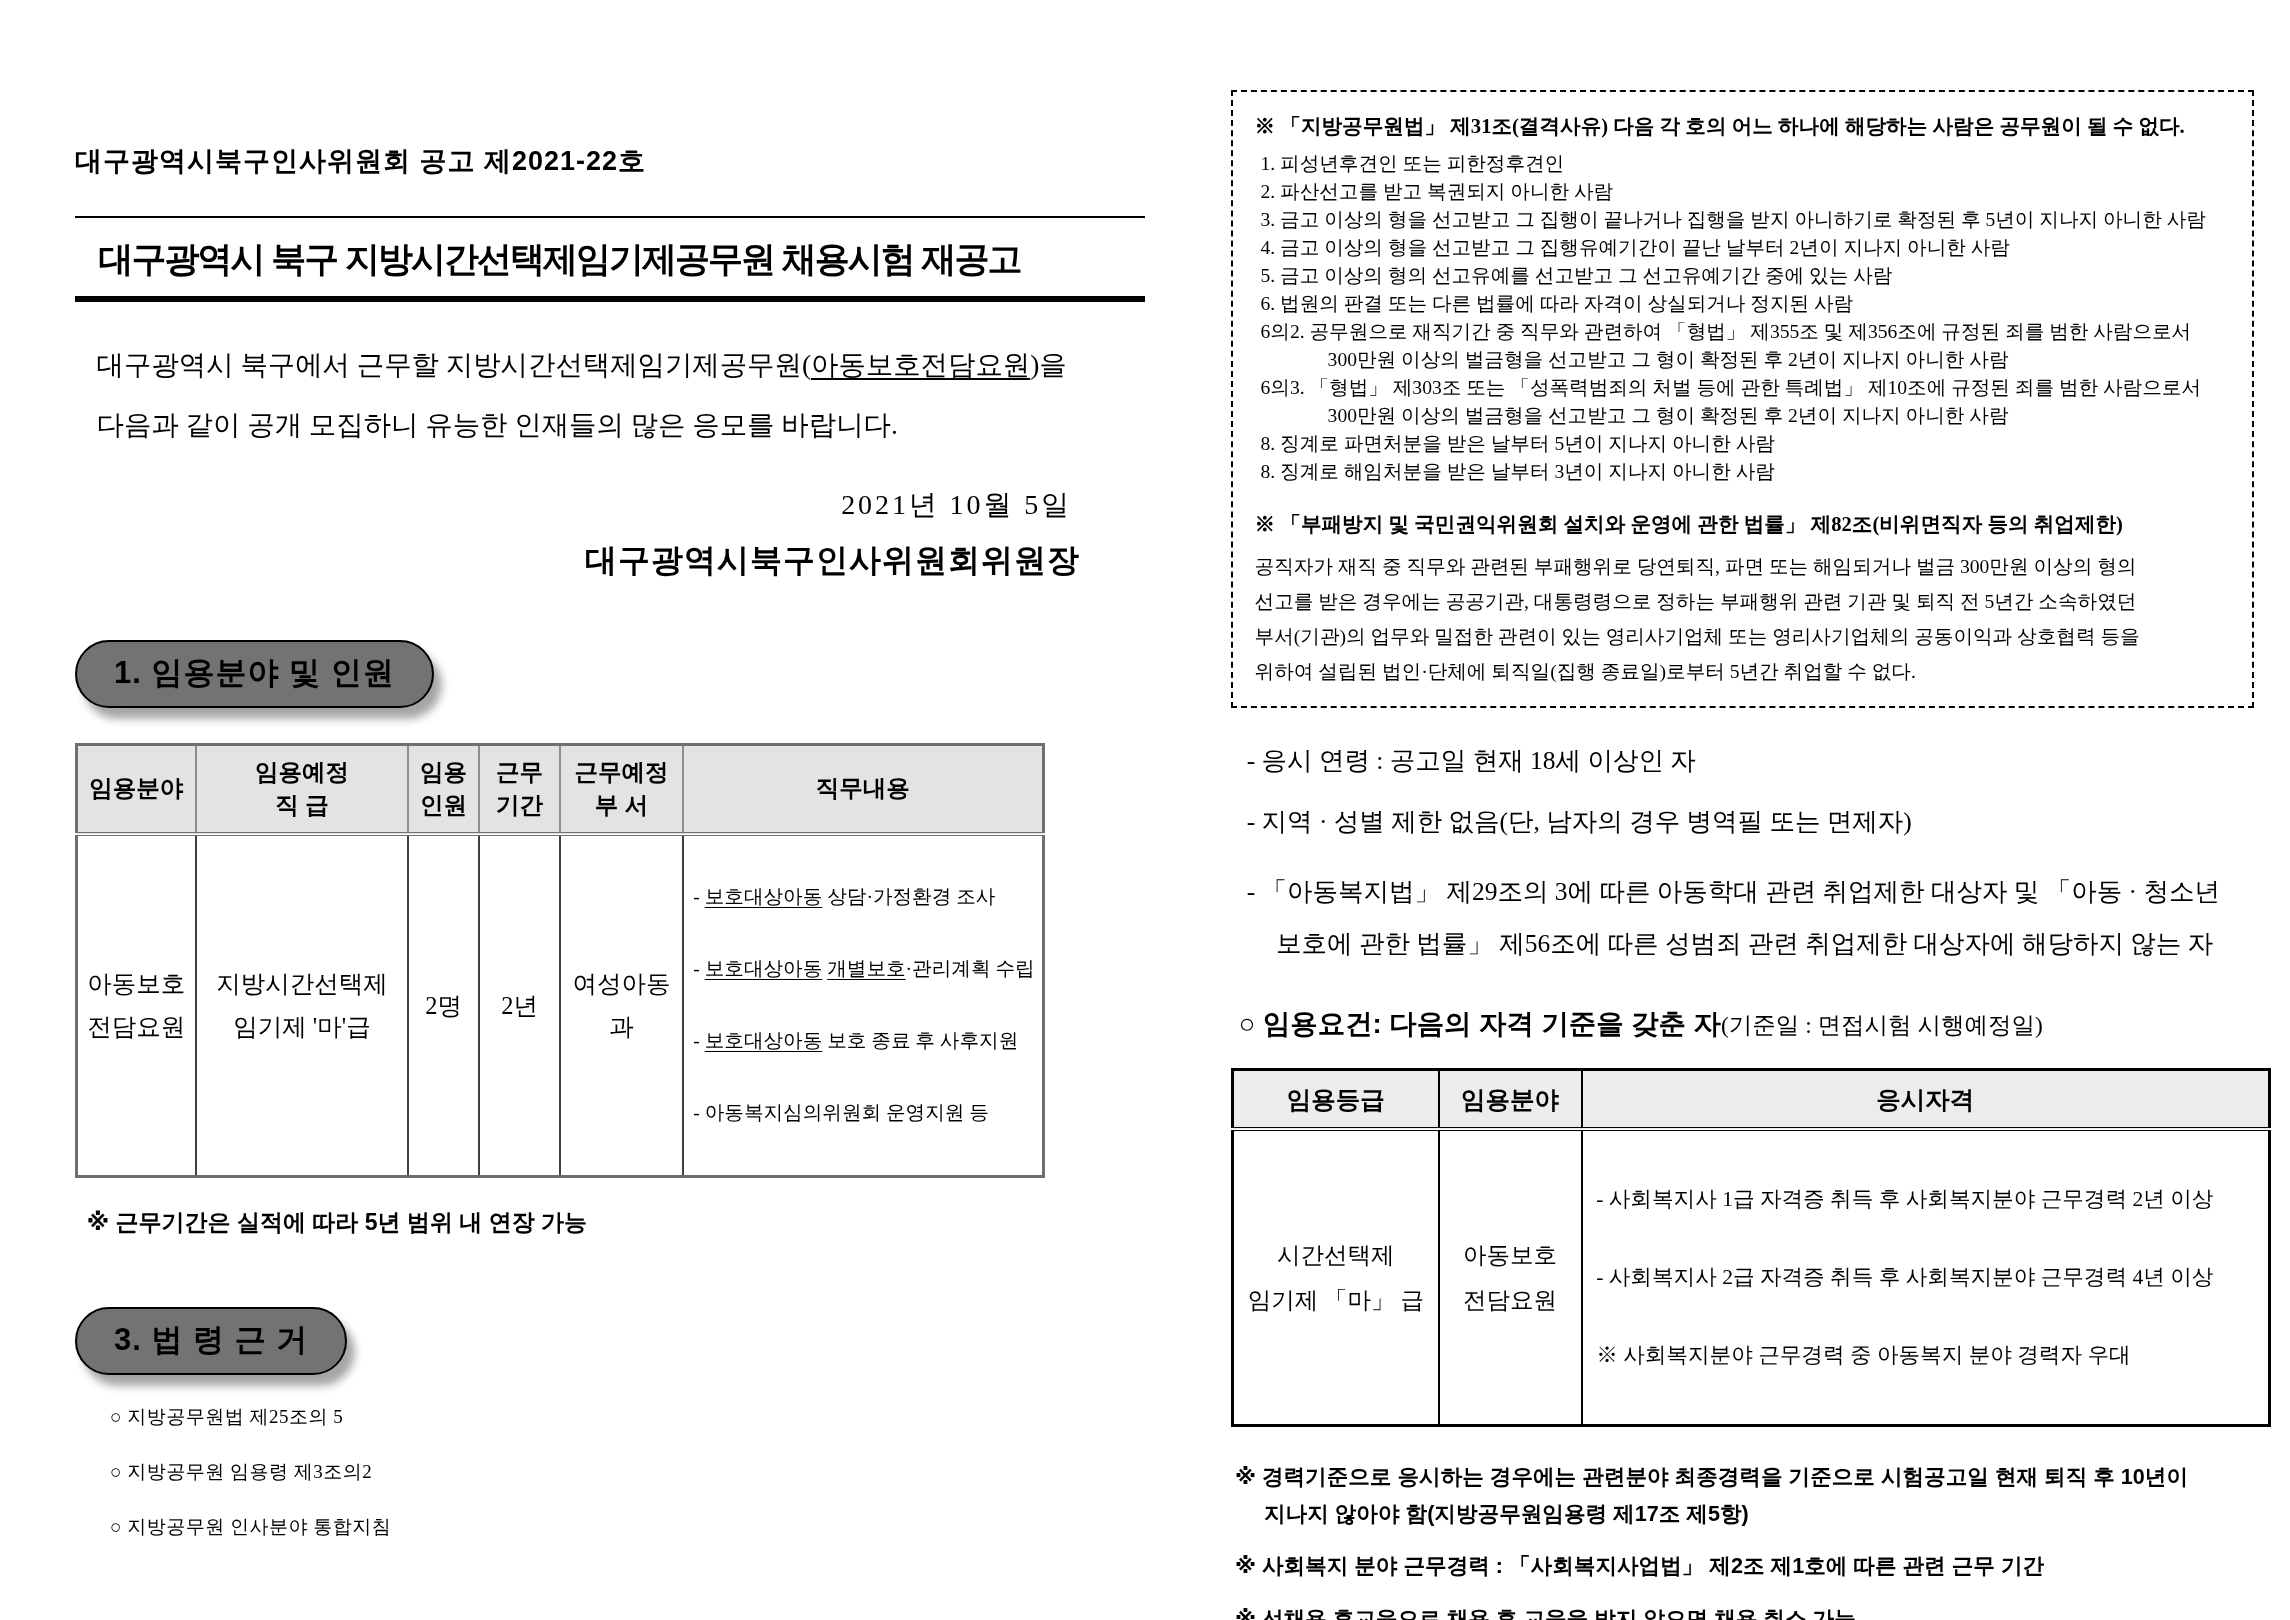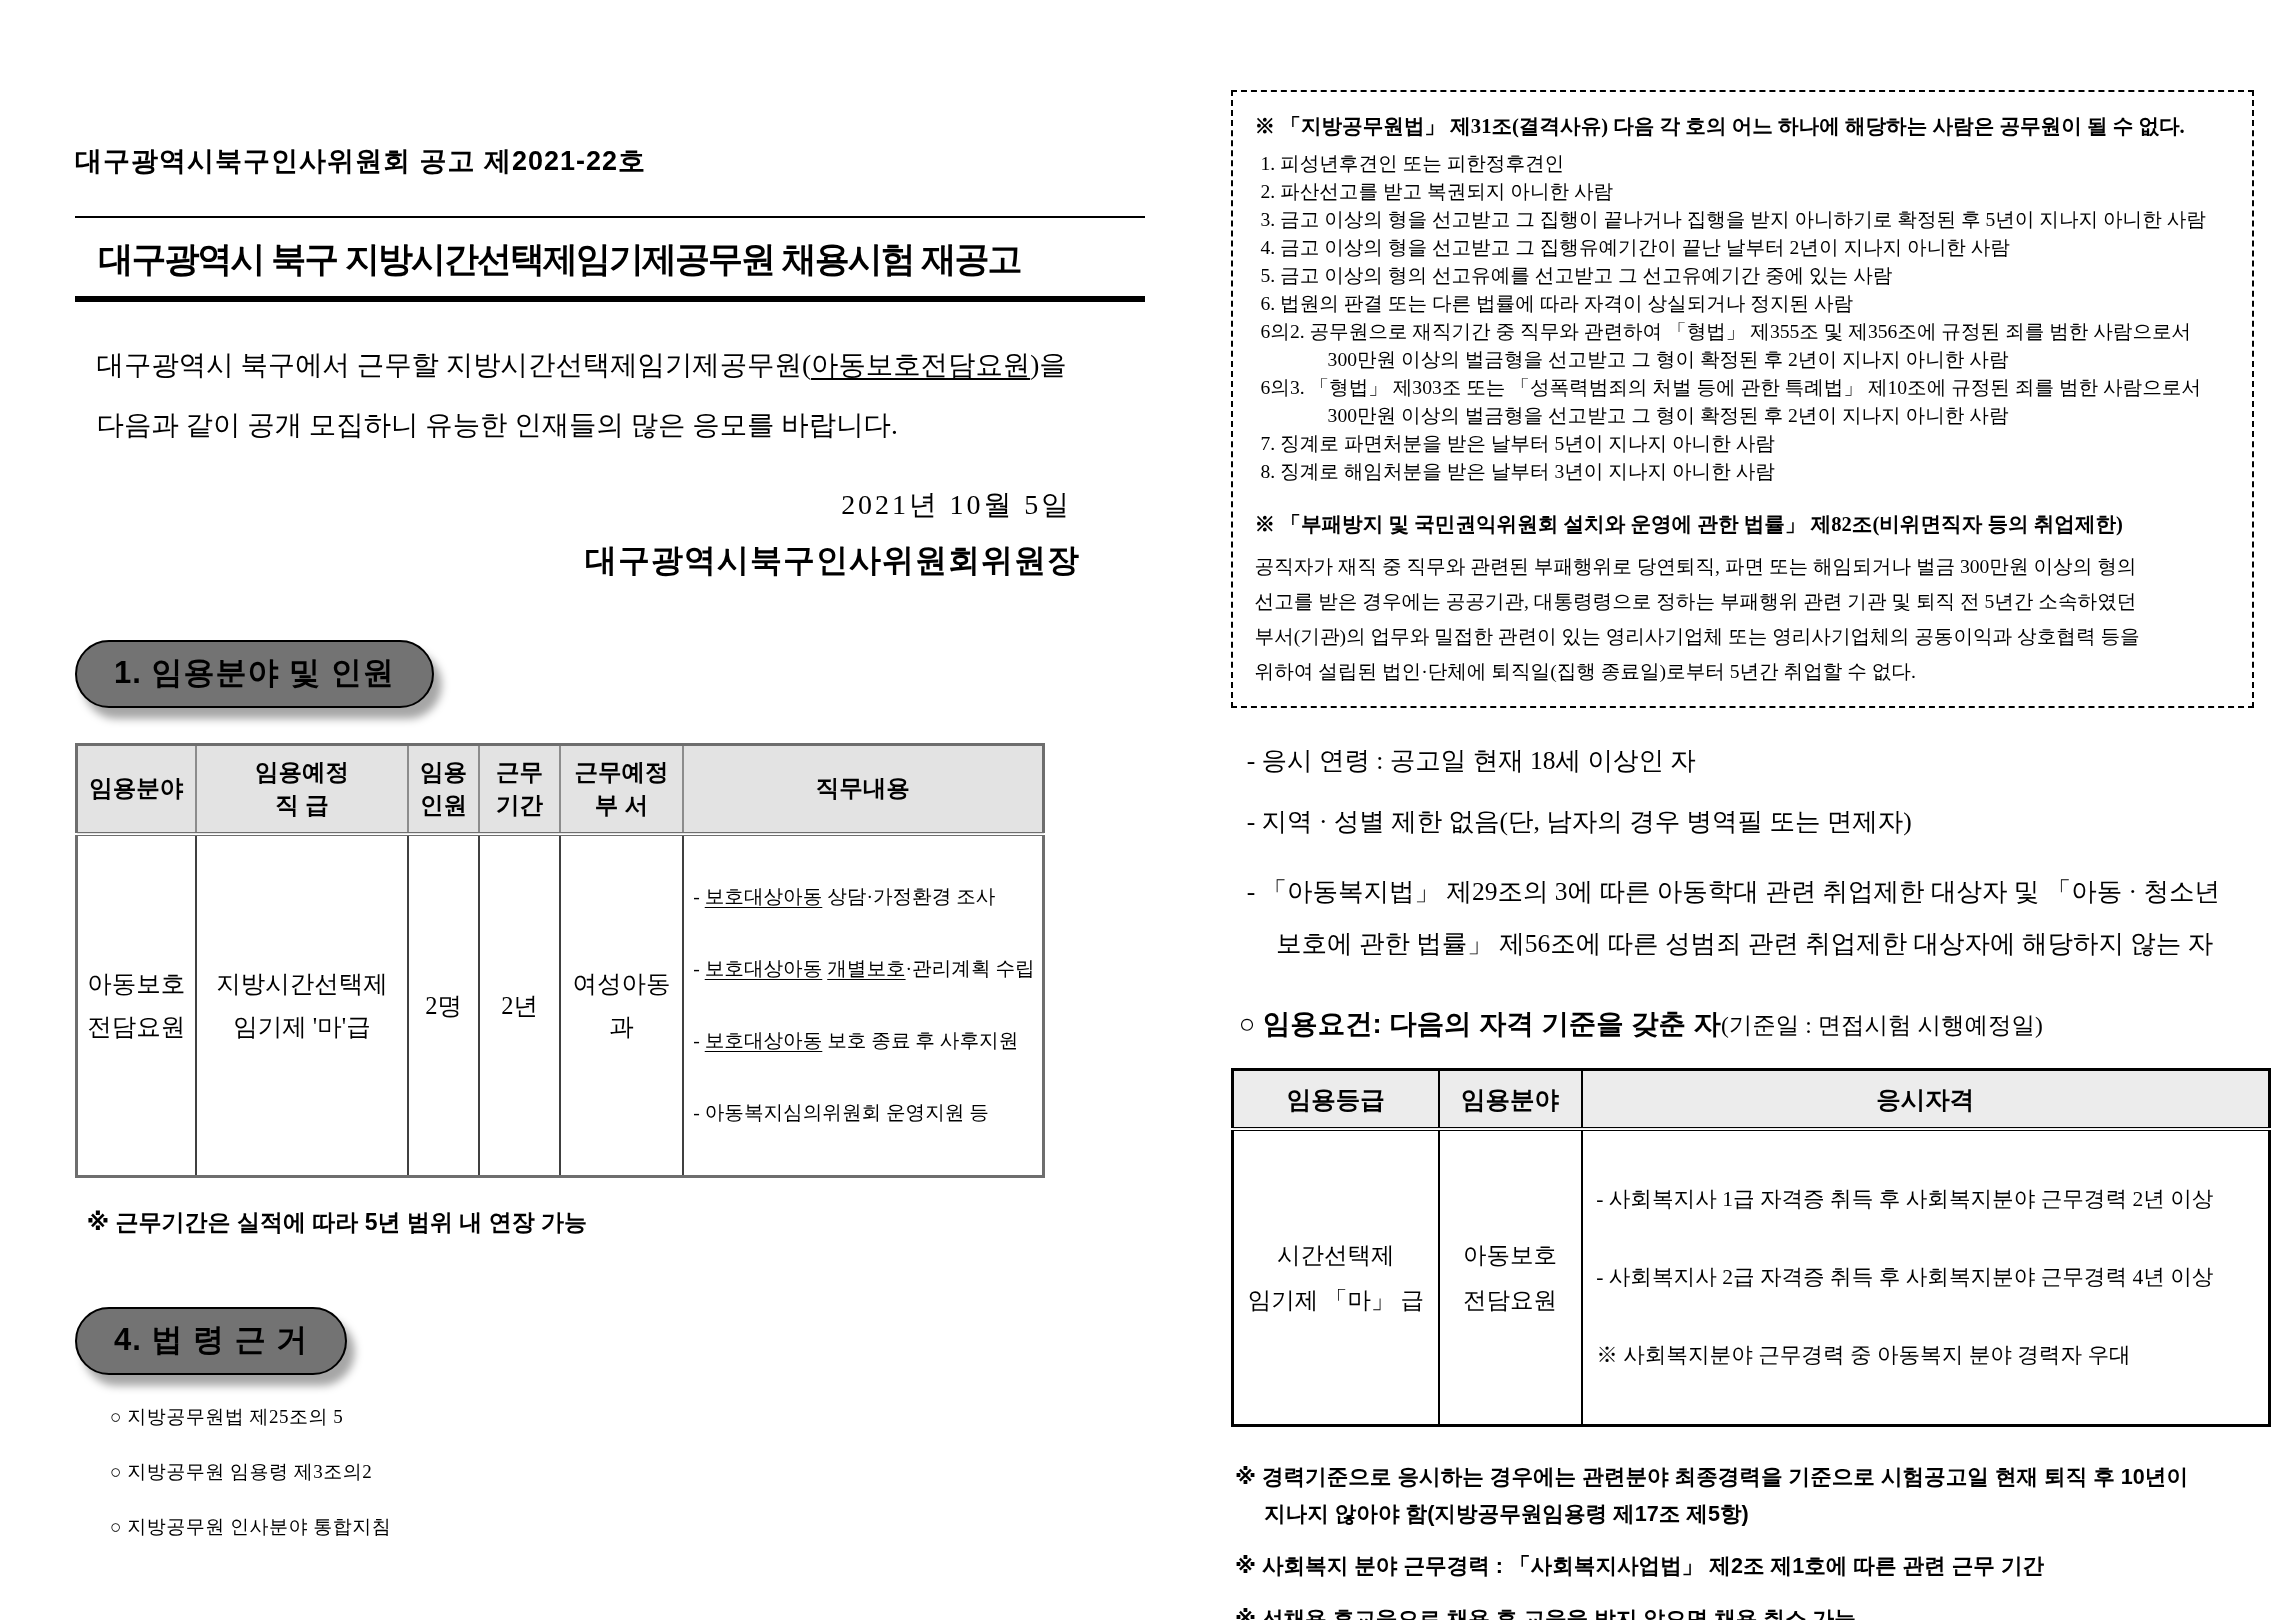--- a/index.html
+++ b/index.html
@@ -137,21 +137,21 @@
             <div class="duty-line"><span>- </span><span class="u">보호대상아동</span><span> </span><span class="u">개별보호</span><span>·관리계획 수립</span></div>
             <div class="duty-line"><span>- </span><span class="u">보호대상아동</span><span> 보호 종료 후 사후지원</span><span class="u"></span><span></span></div>
             <div class="duty-line"><span>- </span><span class="u"></span><span>아동복지심의위원회 운영지원 등</span><span class="u"></span><span></span></div>
           </td>
         </tr>
       </tbody>
     </table>
 
     <div class="note1 gothic">※ 근무기간은 실적에 따라 5년 범위 내 연장 가능</div>
 
-    <div><span class="badge gothic mt-lg">4. 법 령 근 거</span></div>
+    <div><span class="badge gothic mt-lg">3. 법 령 근 거</span></div>
     <div class="law-list">
       <div class="law-item">○ 지방공무원법 제25조의 5</div>
       <div class="law-item">○ 지방공무원 임용령 제3조의2</div>
       <div class="law-item">○ 지방공무원 인사분야 통합지침</div>
 
     </div>
 
   </div>
 
   <div class="col-right">
@@ -161,21 +161,21 @@
       <div class="box-line">1. 피성년후견인 또는 피한정후견인</div>
       <div class="box-line">2. 파산선고를 받고 복권되지 아니한 사람</div>
       <div class="box-line">3. 금고 이상의 형을 선고받고 그 집행이 끝나거나 집행을 받지 아니하기로 확정된 후 5년이 지나지 아니한 사람</div>
       <div class="box-line">4. 금고 이상의 형을 선고받고 그 집행유예기간이 끝난 날부터 2년이 지나지 아니한 사람</div>
       <div class="box-line">5. 금고 이상의 형의 선고유예를 선고받고 그 선고유예기간 중에 있는 사람</div>
       <div class="box-line">6. 법원의 판결 또는 다른 법률에 따라 자격이 상실되거나 정지된 사람</div>
       <div class="box-line">6의2. 공무원으로 재직기간 중 직무와 관련하여 「형법」 제355조 및 제356조에 규정된 죄를 범한 사람으로서</div>
       <div class="box-line indent">300만원 이상의 벌금형을 선고받고 그 형이 확정된 후 2년이 지나지 아니한 사람</div>
       <div class="box-line">6의3. 「형법」 제303조 또는 「성폭력범죄의 처벌 등에 관한 특례법」 제10조에 규정된 죄를 범한 사람으로서</div>
       <div class="box-line indent">300만원 이상의 벌금형을 선고받고 그 형이 확정된 후 2년이 지나지 아니한 사람</div>
-      <div class="box-line">7. 징계로 파면처분을 받은 날부터 5년이 지나지 아니한 사람</div>
+      <div class="box-line">8. 징계로 파면처분을 받은 날부터 5년이 지나지 아니한 사람</div>
       <div class="box-line">8. 징계로 해임처분을 받은 날부터 3년이 지나지 아니한 사람</div>
       <div class="box-head second">※ 「부패방지 및 국민권익위원회 설치와 운영에 관한 법률」 제82조(비위면직자 등의 취업제한)</div>
       <div class="box-para">공직자가 재직 중 직무와 관련된 부패행위로 당연퇴직, 파면 또는 해임되거나 벌금 300만원 이상의 형의
 선고를 받은 경우에는 공공기관, 대통령령으로 정하는 부패행위 관련 기관 및 퇴직 전 5년간 소속하였던
 부서(기관)의 업무와 밀접한 관련이 있는 영리사기업체 또는 영리사기업체의 공동이익과 상호협력 등을
 위하여 설립된 법인·단체에 퇴직일(집행 종료일)로부터 5년간 취업할 수 없다.</div>
     </div>
 
     <div class="rbullet first">- 응시 연령 : 공고일 현재 18세 이상인 자</div>
     <div class="rbullet">- 지역 · 성별 제한 없음(단, 남자의 경우 병역필 또는 면제자)</div>

